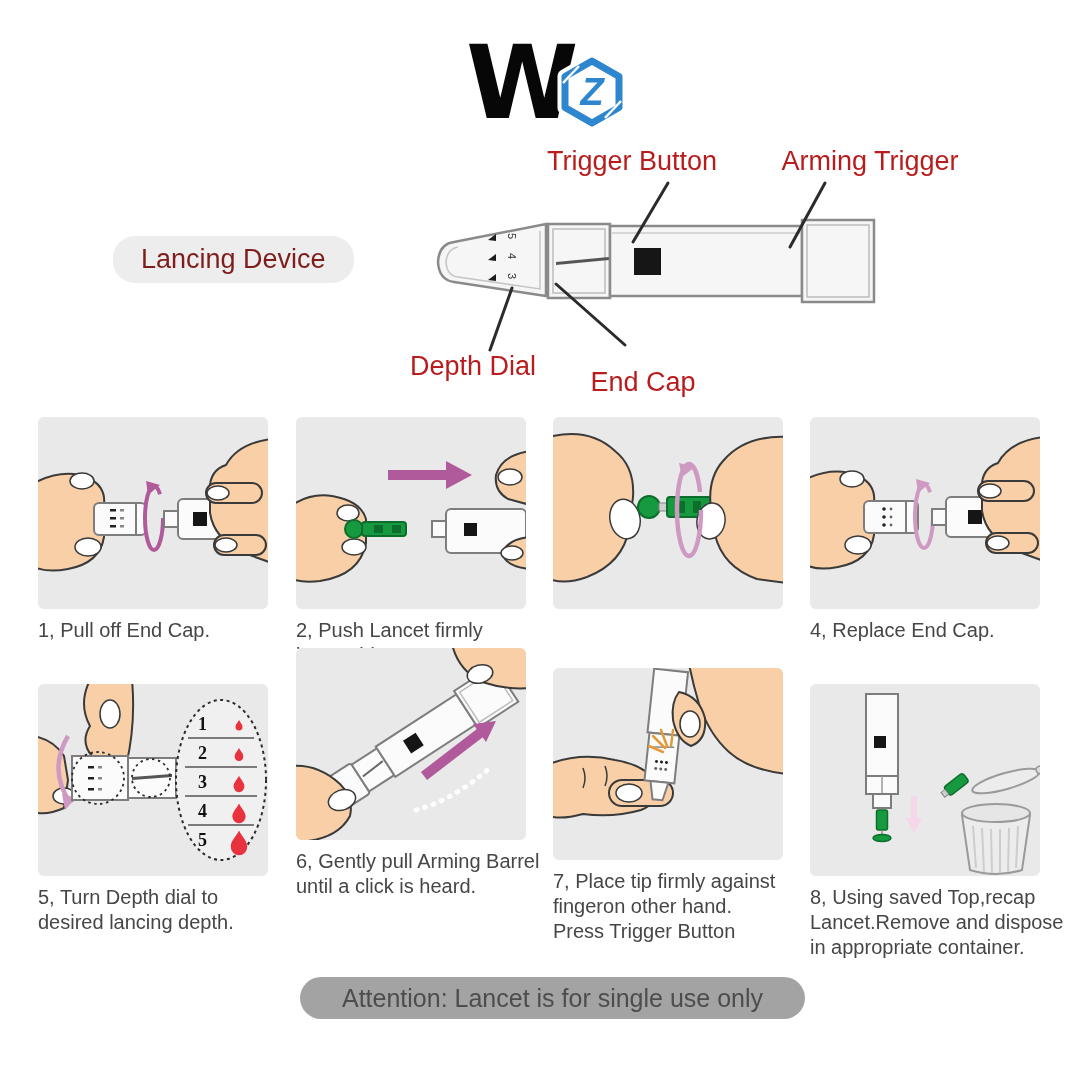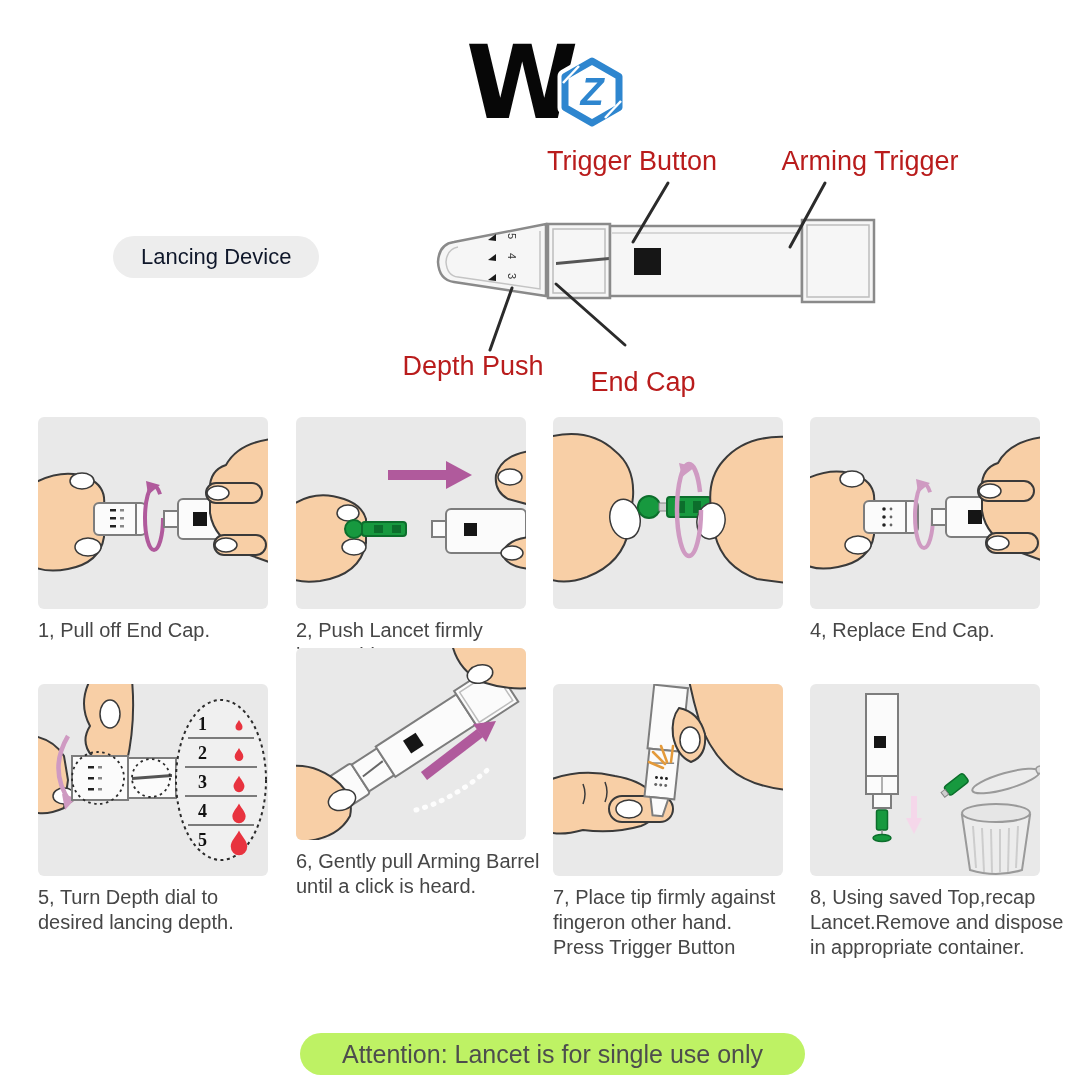--- a/index.html
+++ b/index.html
@@ -1,24 +1,24 @@
 <!DOCTYPE html>
 <html><head>
 <meta charset="utf-8">
 <style>
   html,body{margin:0;padding:0;background:#fff;}
   .canvas{position:relative;width:1080px;height:1080px;background:#ffffff;overflow:hidden;
           font-family:"Liberation Sans",sans-serif;color:#474747;}
   .abs{position:absolute;}
   .device-label{position:absolute;transform:translateX(-50%);font-size:27px;color:#b91c1c;white-space:nowrap;}
-  .badge{position:absolute;background:#ededed;border-radius:22px;padding:8px 28px;font-size:22px;color:#0f172a;white-space:nowrap;}
+  .badge{position:absolute;background:#ededed;border-radius:22px;padding:8px 28px;font-size:27px;color:#7f1d1d;white-space:nowrap;}
   .step-box{width:230px;height:192px;background:#e9e9e9;border-radius:6px;overflow:hidden;}
   .step{position:absolute;width:258px;}
   .caption{margin-top:9px;font-size:20px;line-height:1.24;color:#464646;white-space:pre-line;width:256px;}
-  .attention{position:absolute;left:300px;top:1033px;width:505px;height:42px;background:#bef264;border-radius:21px;
+  .attention{position:absolute;left:300px;top:977px;width:505px;height:42px;background:#a3a3a3;border-radius:21px;
              text-align:center;line-height:42px;font-size:25px;color:#4d4d4d;}
   svg{display:block;}
 </style>
 </head>
 <body>
 
 <div class="canvas">
 
   <svg class="abs" style="left:468px;top:34px" width="185" height="96" viewBox="0 0 185 96">
     <text x="-2" y="84" font-family="DejaVu Sans" font-weight="bold" font-size="102" fill="#070707">W</text>
@@ -60,21 +60,21 @@
     <g stroke="#2b2b2b" stroke-width="3" stroke-linecap="round">
       <line x1="268" y1="53" x2="233" y2="112"></line>
       <line x1="425" y1="53" x2="390" y2="117"></line>
       <line x1="90" y1="220" x2="112" y2="158"></line>
       <line x1="225" y1="215" x2="156" y2="154"></line>
     </g>
   </svg>
 
   <div class="device-label" style="left:632px;top:146px">Trigger Button</div>
   <div class="device-label" style="left:870px;top:146px">Arming Trigger</div>
-  <div class="device-label" style="left:473px;top:351px">Depth Push</div>
+  <div class="device-label" style="left:473px;top:351px">Depth Dial</div>
   <div class="device-label" style="left:643px;top:367px">End Cap</div>
 
   <div class="step" style="left:38px;top:417px">
     <div class="step-box">
       <svg width="230" height="192" viewBox="0 0 230 192">
         <g>
           <path d="M-4,66 Q28,50 52,62 Q68,70 66,88 L66,120 Q62,146 30,152 Q10,156 -4,150 Z" fill="#f8cfa6" stroke="#3a3a3a" stroke-width="2"></path>
           <ellipse cx="44" cy="64" rx="12" ry="8" fill="#fff" stroke="#3a3a3a" stroke-width="1.5"></ellipse>
           <ellipse cx="50" cy="130" rx="13" ry="9" fill="#fff" stroke="#3a3a3a" stroke-width="1.5"></ellipse>
         </g>
@@ -287,21 +287,21 @@
           <line x1="128" y1="128" x2="184" y2="85" stroke="#b05a9c" stroke-width="10"></line>
           <polygon points="200,73 190,94 177,76" fill="#b05a9c"></polygon>
         </g>
         <path d="M120,162 Q158,152 196,118" fill="none" stroke="#fdfdfd" stroke-width="5" stroke-dasharray="1 8" stroke-linecap="round"></path>
       </svg>
     </div>
     <div class="caption">6, Gently pull Arming Barrel
 until a click is heard.</div>
   </div>
 
-  <div class="step" style="left:553px;top:684px">
+  <div class="step" style="left:553px;top:668px">
     <div class="step-box">
       <svg width="230" height="192" viewBox="0 0 230 192">
         <g>
           <path d="M-4,96 Q28,84 62,92 Q86,96 98,108 L104,120 Q104,136 88,142 Q60,150 30,146 Q8,152 -4,148 Z" fill="#f8cfa6" stroke="#3a3a3a" stroke-width="2"></path>
           <path d="M30,100 Q34,110 30,120" fill="none" stroke="#3a3a3a" stroke-width="1.5"></path>
           <path d="M52,98 Q56,108 52,118" fill="none" stroke="#3a3a3a" stroke-width="1.5"></path>
           <rect x="56" y="112" width="64" height="26" rx="13" fill="#f8cfa6" stroke="#3a3a3a" stroke-width="2"></rect>
           <ellipse cx="76" cy="125" rx="13" ry="9" fill="#fff" stroke="#3a3a3a" stroke-width="1.5"></ellipse>
         </g>
         <g transform="rotate(6 110 70)">

